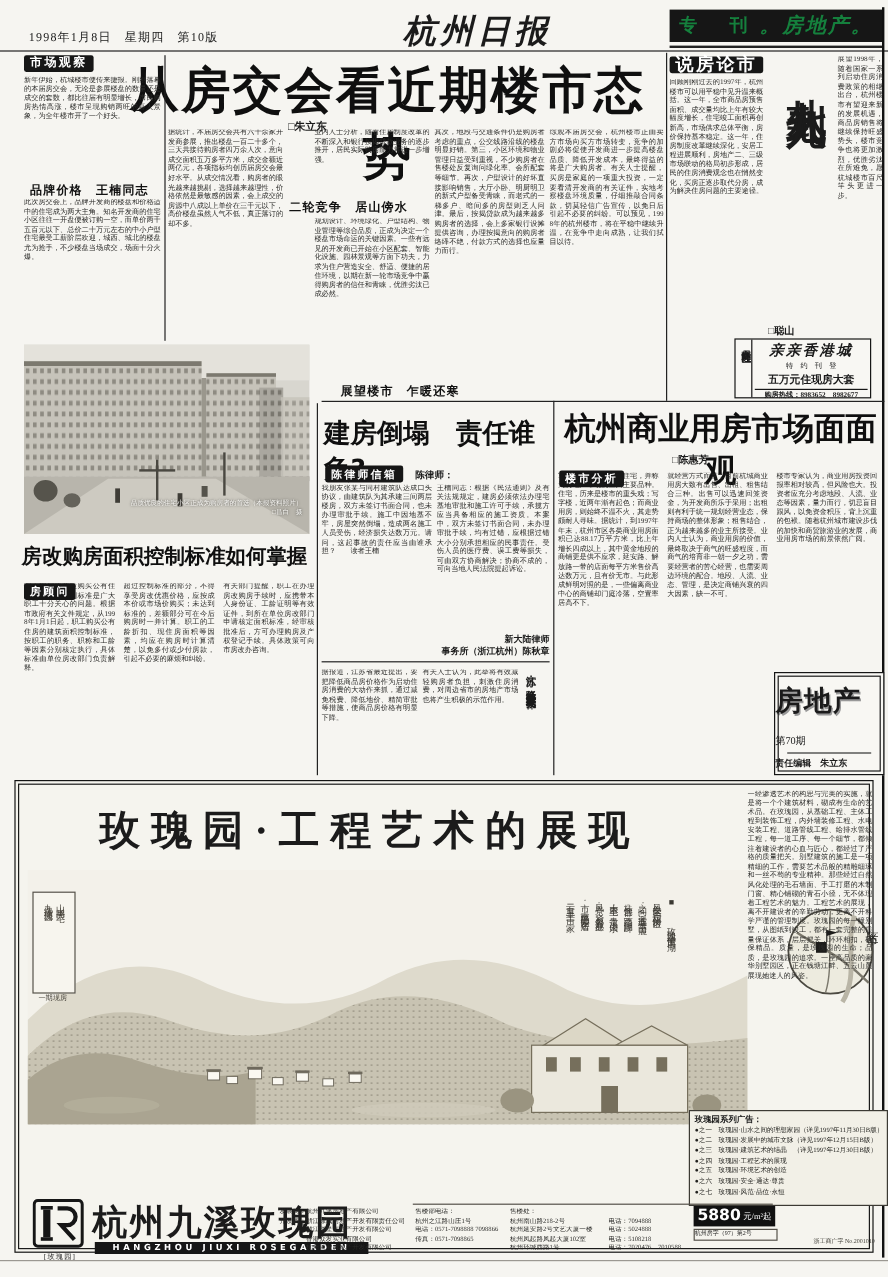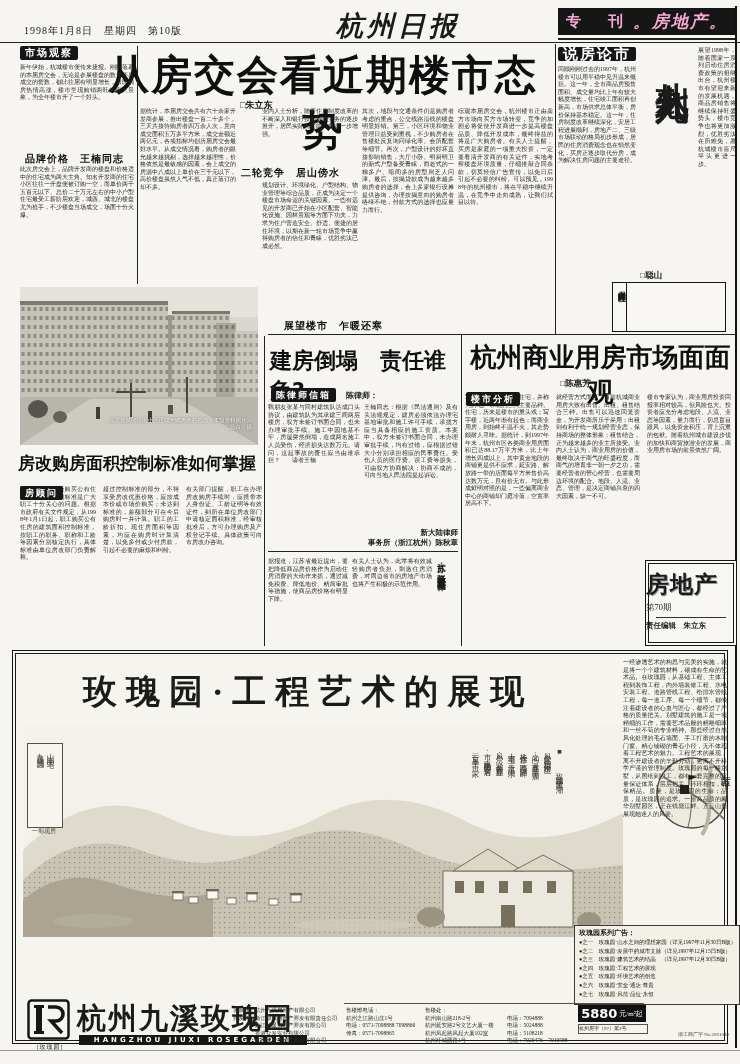--- a/index.html
+++ b/index.html
@@ -24,21 +24,21 @@
 </style>
 </head>
 <body>
 
 <div class="page">
 
   <div class="abs" style="left:24px;top:24px;font-size:10px;letter-spacing:1px;">
     <span>1998年1月8日</span>　<span>星期四</span>　<span>第10版</span>
   </div>
   <div class="abs" style="left:290px;top:8px;width:170px;font-size:27px;font-weight:bold;font-style:italic;text-align:right;letter-spacing:4px;">杭州日报</div>
-  <div class="abs" style="left:558px;top:8px;width:178px;height:27px;background:#161616;color:#f9a8d4;display:flex;align-items:center;justify-content:center;gap:4px;">
+  <div class="abs" style="left:558px;top:8px;width:178px;height:27px;background:#161616;color:#15803d;display:flex;align-items:center;justify-content:center;gap:4px;">
     <span class="sans" style="font-weight:bold;font-size:15px;letter-spacing:6px;">专　刊</span>
     <span class="adbrand" style="font-size:17px;">。房地产。</span>
   </div>
   <div class="abs rule" style="left:558px;top:38px;width:178px;height:2px;"></div>
   <div class="abs rule" style="left:0;top:42px;width:740px;height:1px;"></div>
   <div class="abs" style="left:735px;top:6px;width:2px;height:1042px;background:#111;"></div>
 
   <div class="abs tagbox" style="left:20px;top:46px;">市场观察</div>
   <div class="abs sans hl" style="left:92px;top:48px;width:462px;font-size:41px;letter-spacing:2px;text-align:center;">从房交会看近期楼市态势</div>
   <div class="abs center" style="left:240px;top:99px;width:180px;font-size:9px;font-weight:bold;">□朱立东</div>
@@ -121,33 +121,39 @@
   <div class="abs sans hl" style="left:464px;top:340px;width:273px;font-size:26px;letter-spacing:0;text-align:center;">杭州商业用房市场面面观</div>
   <div class="abs center" style="left:560px;top:378px;width:80px;font-size:8.5px;font-weight:bold;">□陈惠芳</div>
   <div class="abs micro" style="left:465px;top:394px;width:84px;height:250px;">写字楼、商业用房与住宅，并称为房地产市场的三大主要品种。住宅，历来是楼市的重头戏；写字楼，近两年渐有起色；而商业用房，则始终不温不火，其走势颇耐人寻味。据统计，到1997年年末，杭州市区各类商业用房面积已达88.17万平方米，比上年增长四成以上，其中黄金地段的商铺更是供不应求，延安路、解放路一带的店面每平方米售价高达数万元，且有价无市。与此形成鲜明对照的是，一些偏离商业中心的商铺却门庭冷落，空置率居高不下。</div>
   <div class="abs tagbox" style="left:466px;top:392px;font-size:9px;">楼市分析</div>
   <div class="abs micro" style="left:556px;top:394px;width:84px;height:250px;">就经营方式而言，目前杭城商业用房大致有出售、出租、租售结合三种。出售可以迅速回笼资金，为开发商所乐于采用；出租则有利于统一规划经营业态，保持商场的整体形象；租售结合，正为越来越多的业主所接受。业内人士认为，商业用房的价值，最终取决于商气的旺盛程度，而商气的培育非一朝一夕之功，需要经营者的苦心经营，也需要周边环境的配合。地段、人流、业态、管理，是决定商铺兴衰的四大因素，缺一不可。</div>
   <div class="abs micro" style="left:647px;top:394px;width:84px;height:160px;">楼市专家认为，商业用房投资回报率相对较高，但风险也大。投资者应充分考虑地段、人流、业态等因素，量力而行，切忌盲目跟风，以免资金积压，背上沉重的包袱。随着杭州城市建设步伐的加快和商贸旅游业的发展，商业用房市场的前景依然广阔。</div>
 
   <div class="abs" style="left:645px;top:560px;width:90px;height:84px;border:1.5px solid #161616;background:#f8f7f3;">
     <div class="inner-frame"></div>
     <div class="center sans" style="margin-top:8px;font-size:23px;font-weight:bold;letter-spacing:1px;text-shadow:1px 1px 0 #999;">房地产</div>
-    <div class="center" style="margin-top:2px;font-size:8.5px;">第70期</div>
+    <div class="center" style="margin-top:12px;font-size:8.5px;">第70期</div>
     <div style="margin:3px 10px 0;border-top:1px solid #333;"></div>
     <div class="center" style="margin-top:3px;font-size:7.5px;font-weight:bold;">责任编辑　朱立东</div>
   </div>
 
   <div class="abs tagbox" style="left:558px;top:47px;font-size:15px;">说房论市</div>
   <div class="abs micro" style="left:558px;top:66px;width:78px;height:212px;">回顾刚刚过去的1997年，杭州楼市可以用平稳中见升温来概括。这一年，全市商品房预售面积、成交量均比上年有较大幅度增长，住宅竣工面积再创新高，市场供求总体平衡，房价保持基本稳定。这一年，住房制度改革继续深化，安居工程进展顺利，房地产二、三级市场联动的格局初步形成，居民的住房消费观念也在悄然变化，买房正逐步取代分房，成为解决住房问题的主要途径。</div>
   <div class="abs vert sans center" style="left:640px;top:56px;width:54px;height:212px;font-size:33px;font-weight:bold;letter-spacing:2px;">从九七到九八</div>
   <div class="abs center" style="left:640px;top:270px;width:54px;font-size:8.5px;font-weight:bold;">□聪山</div>
   <div class="abs micro" style="left:698px;top:47px;width:38px;height:230px;">展望1998年，随着国家一系列启动住房消费政策的相继出台，杭州楼市有望迎来新的发展机遇，商品房销售将继续保持旺盛势头，楼市竞争也将更加激烈，优胜劣汰在所难免，愿杭城楼市百尺竿头更进一步。</div>
 
   <div class="abs" style="left:612px;top:282px;width:112px;height:48px;border:1.5px solid #161616;display:flex;background:#f8f7f3;">
     <div class="vert center" style="width:13px;border-right:1px solid #161616;font-size:8px;font-weight:bold;letter-spacing:1px;padding-top:1px;">高保障社区</div>
+    <div style="flex:1;text-align:center;">
+      <div class="adbrand" style="font-size:12px;margin-top:1px;">亲亲香港城</div>
+      <div style="font-size:6px;">特　约　刊　登</div>
+      <div class="sans" style="font-size:9px;font-weight:bold;">五万元住现房大套</div>
+      <div style="font-size:6px;font-weight:bold;border-top:1px solid #161616;margin:1px 2px 0;">购房热线：8983652　8982677</div>
+    </div>
   </div>
 
   <div class="abs" style="left:12px;top:650px;width:714px;height:392px;border:1.5px solid #141414;background:#f5f4ee;">
     <div class="inner-frame"></div>
 
     <svg class="abs" style="left:10px;top:74px;" width="600" height="212" viewBox="0 0 600 212">
       <defs>
         <pattern id="speck" width="5" height="5" patternUnits="userSpaceOnUse">
           <rect width="5" height="5" fill="none"></rect>
             <rect x="1" y="2" width="1.2" height="1.2" fill="#8f8a7b"></rect>

